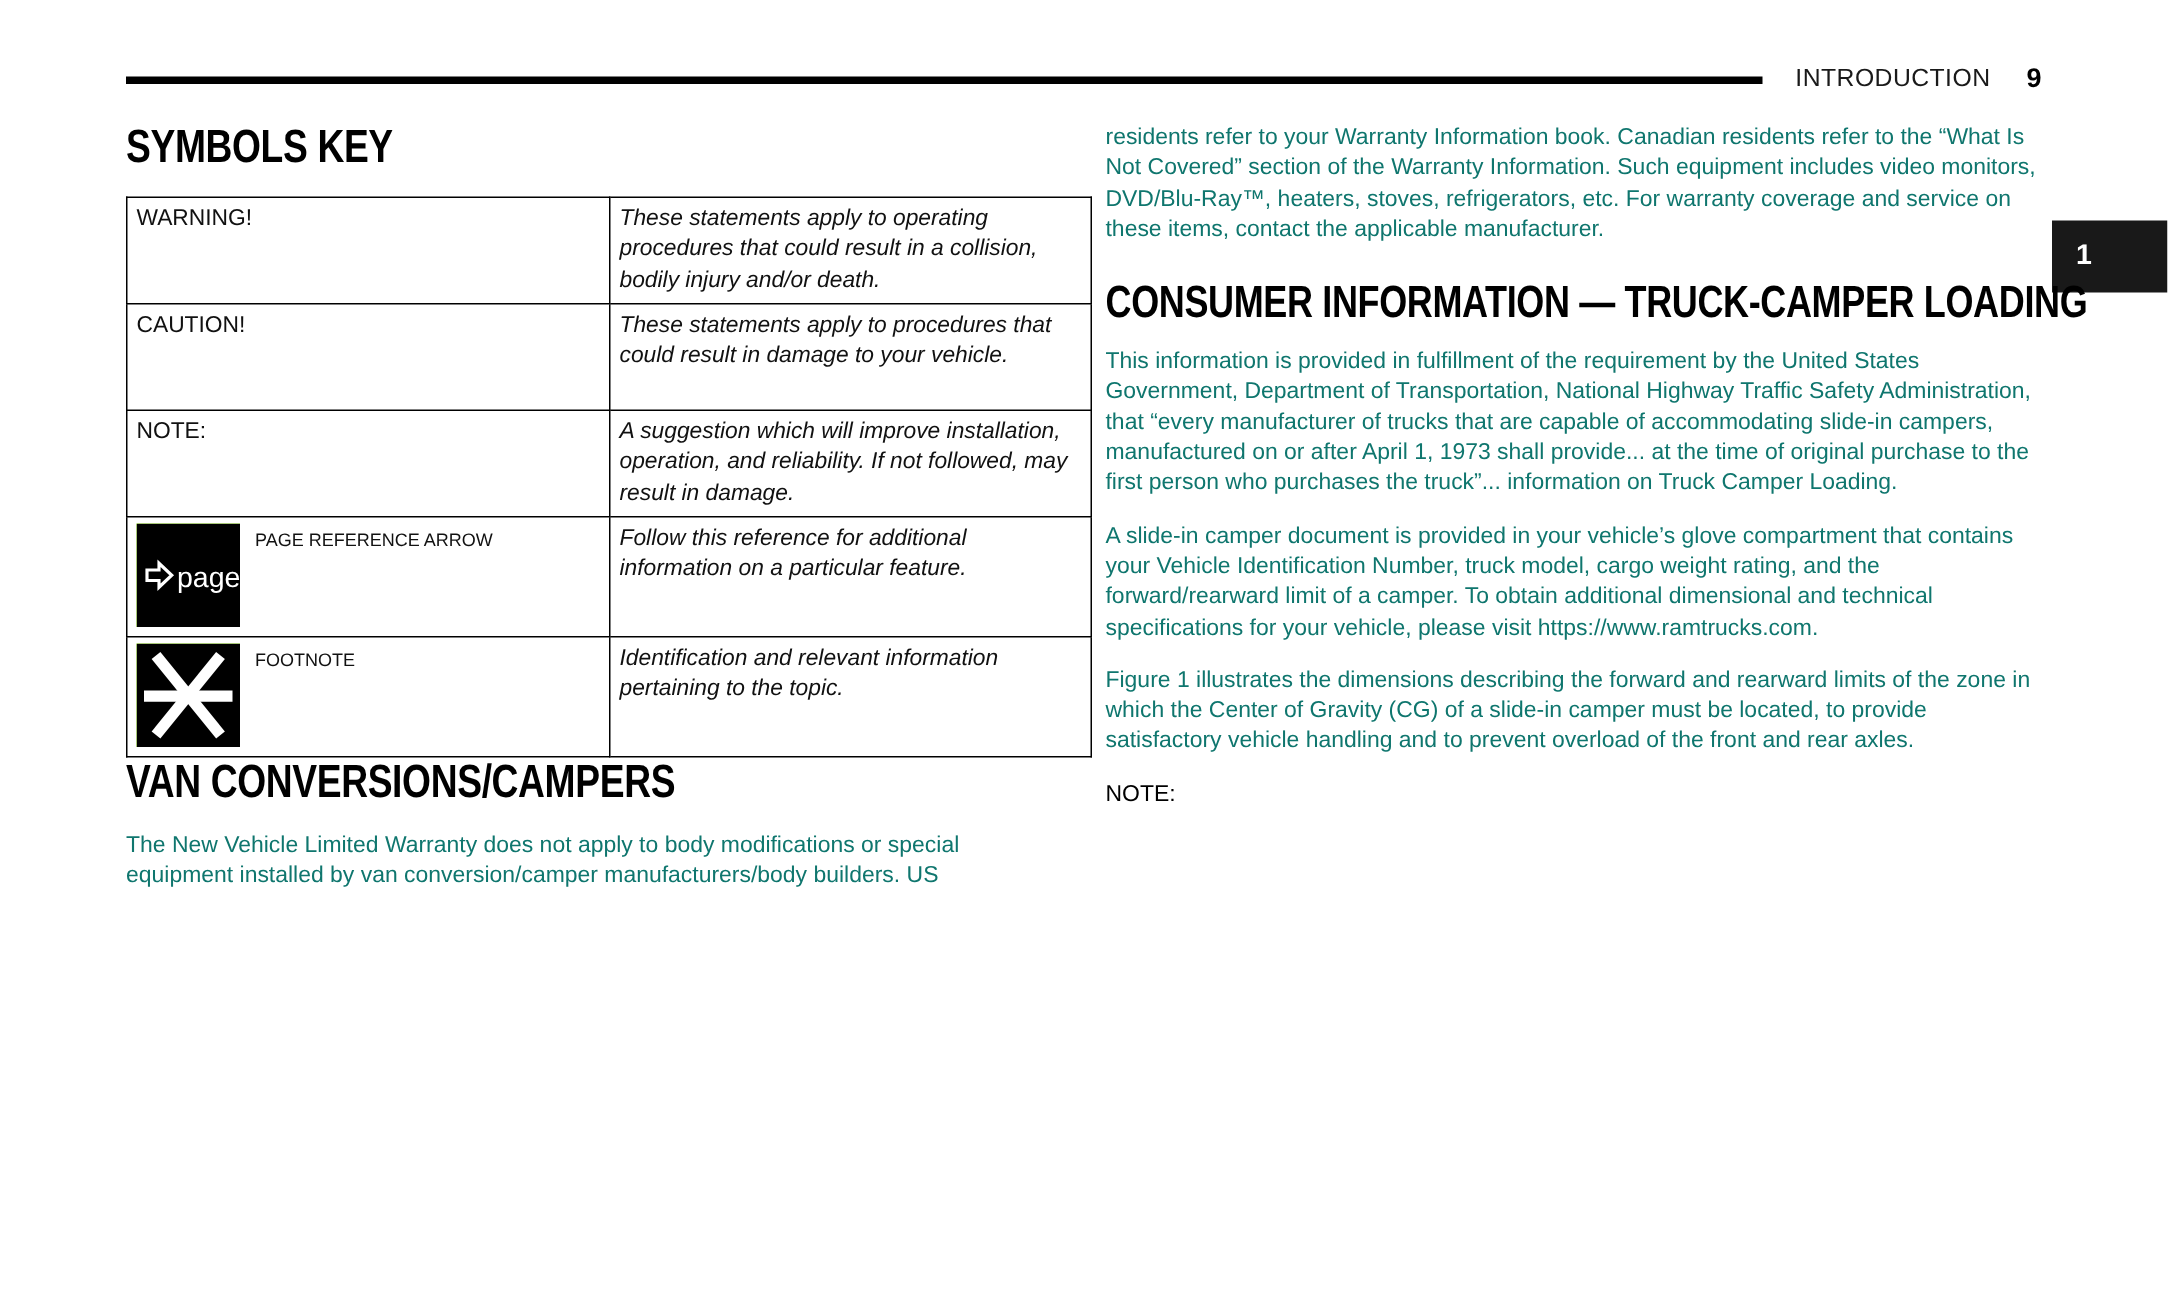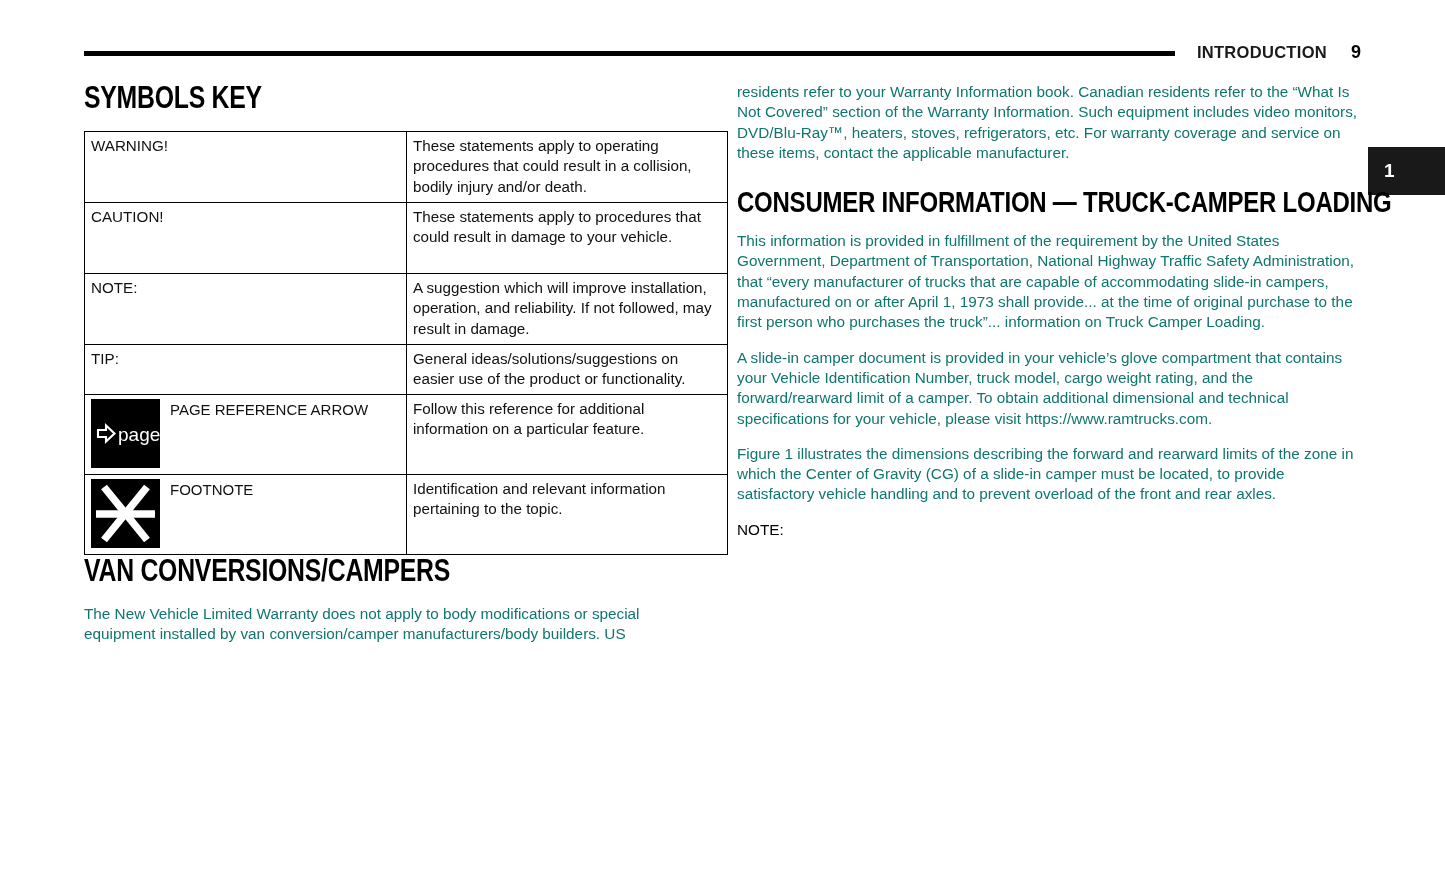--- a/index.html
+++ b/index.html
@@ -32,21 +32,20 @@
     height: 5px;
     background: #000000;
     margin-right: 22px;
     margin-top: 3px;
   }
   .header-title {
     font-size: 16.5px;
     letter-spacing: 0.3px;
     color: #1a1a1a;
     white-space: nowrap;
-    font-weight: bold;
   }
   .header-pageno {
     font-size: 18px;
     font-weight: bold;
     margin-left: 24px;
     color: #000000;
   }
 
   
   .chapter-tab {
@@ -116,42 +115,42 @@
   }
   table.symbols td {
     border: 1px solid #000000;
     vertical-align: top;
     padding: 4px 5px 4px 6px;
     font-size: 15.2px;
     line-height: 20.3px;
     color: #111111;
   }
   td.col-label { width: 310px; }
-  td.col-desc  { width: 309px; }
+  td.col-desc  { width: 309px; font-style: italic; }
 
   td.row-tall { height: 62px; }
   td.row-tip  { height: 41px; }
   td.row-icon { height: 71px; }
 
   
   .icon-cell-inner {
     display: flex;
     align-items: flex-start;
     gap: 10px;
   }
   .icon-box {
     width: 69px;
     height: 69px;
     background: #84cc16;
     flex: 0 0 auto;
     position: relative;
     overflow: hidden;
   }
   .icon-label {
-    font-size: 15px;
+    font-size: 12px;
     line-height: 20.3px;
     padding-top: 1px;
     white-space: nowrap;
     font-weight: normal;
   }
   .icon-box svg { display: block; }
 
   
   .note-label {
     font-size: 15.3px;
@@ -182,24 +181,20 @@
         <td class="col-label row-tall">WARNING!</td>
         <td class="col-desc row-tall">These statements apply to operating procedures that could result in a collision, bodily injury and/or death.</td>
       </tr>
       <tr>
         <td class="col-label row-tall">CAUTION!</td>
         <td class="col-desc row-tall">These statements apply to procedures that could result in damage to your vehicle.</td>
       </tr>
       <tr>
         <td class="col-label row-tall">NOTE:</td>
         <td class="col-desc row-tall">A suggestion which will improve installation, operation, and reliability. If not followed, may result in damage.</td>
-      </tr>
-      <tr>
-        <td class="col-label row-tip">TIP:</td>
-        <td class="col-desc row-tip">General ideas/solutions/suggestions on easier use of the product or functionality.</td>
       </tr>
       <tr>
         <td class="col-label row-icon">
           <div class="icon-cell-inner">
             <div class="icon-box">
               <svg width="69" height="69" viewBox="0 0 69 69" aria-hidden="true">
                 <rect x="0" y="0" width="69" height="69" fill="#000000"></rect>
                 <path d="M7 31 L15 31 L15 26.5 L23.5 34.5 L15 42.5 L15 38 L7 38 Z" fill="none" stroke="#ffffff" stroke-width="2.1" stroke-linejoin="miter"></path>
                 <text x="27" y="42" fill="#ffffff" font-family="Liberation Sans, sans-serif" font-size="19">page</text>
               </svg>

